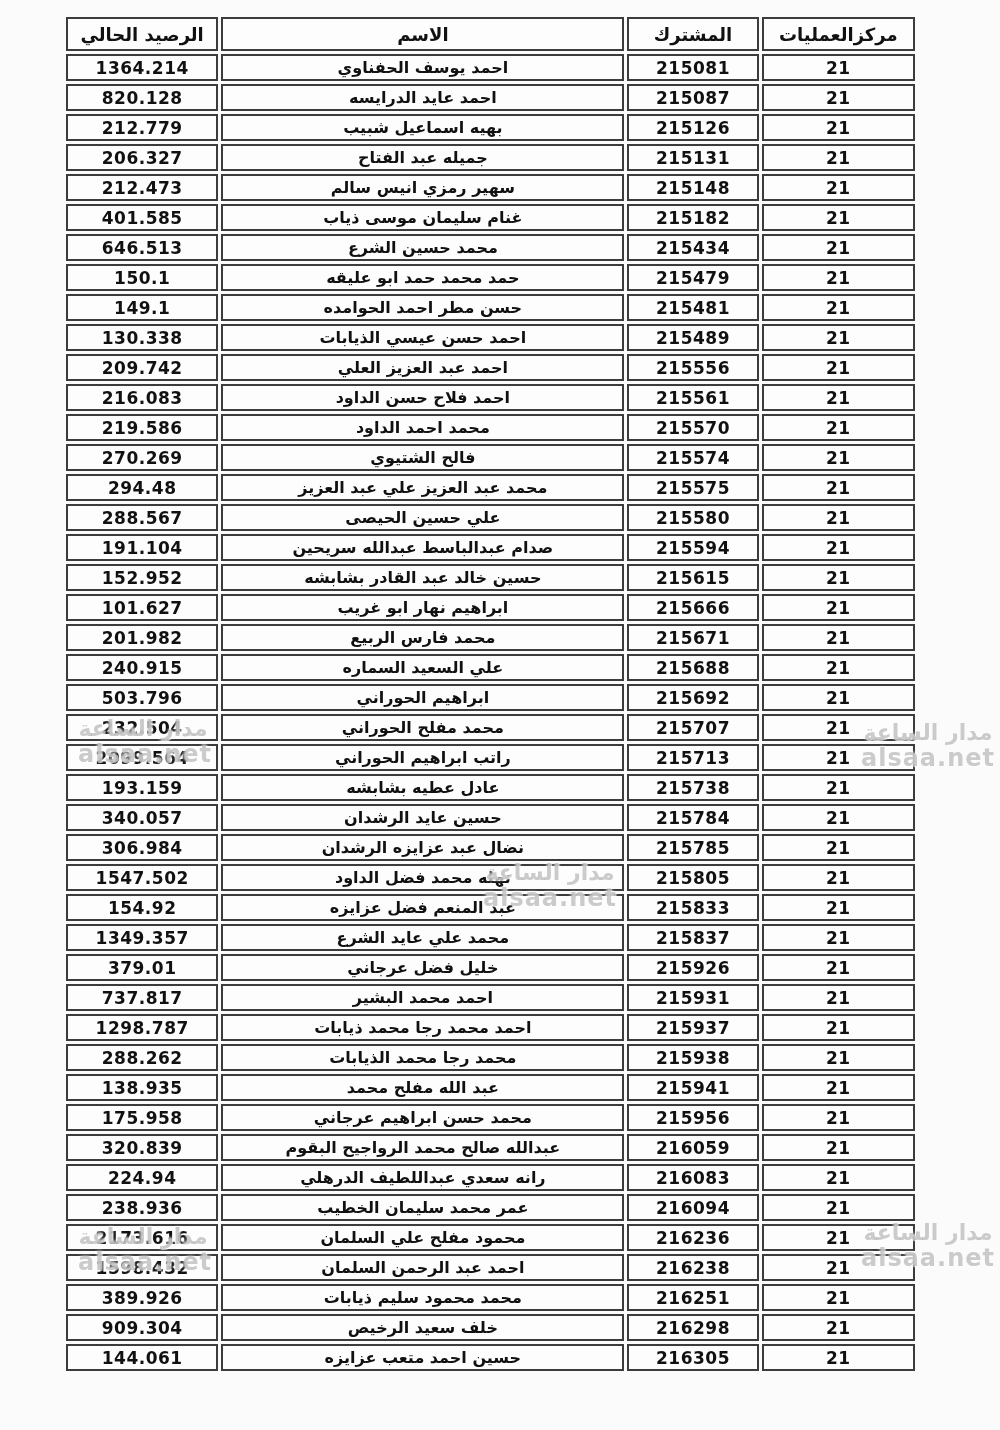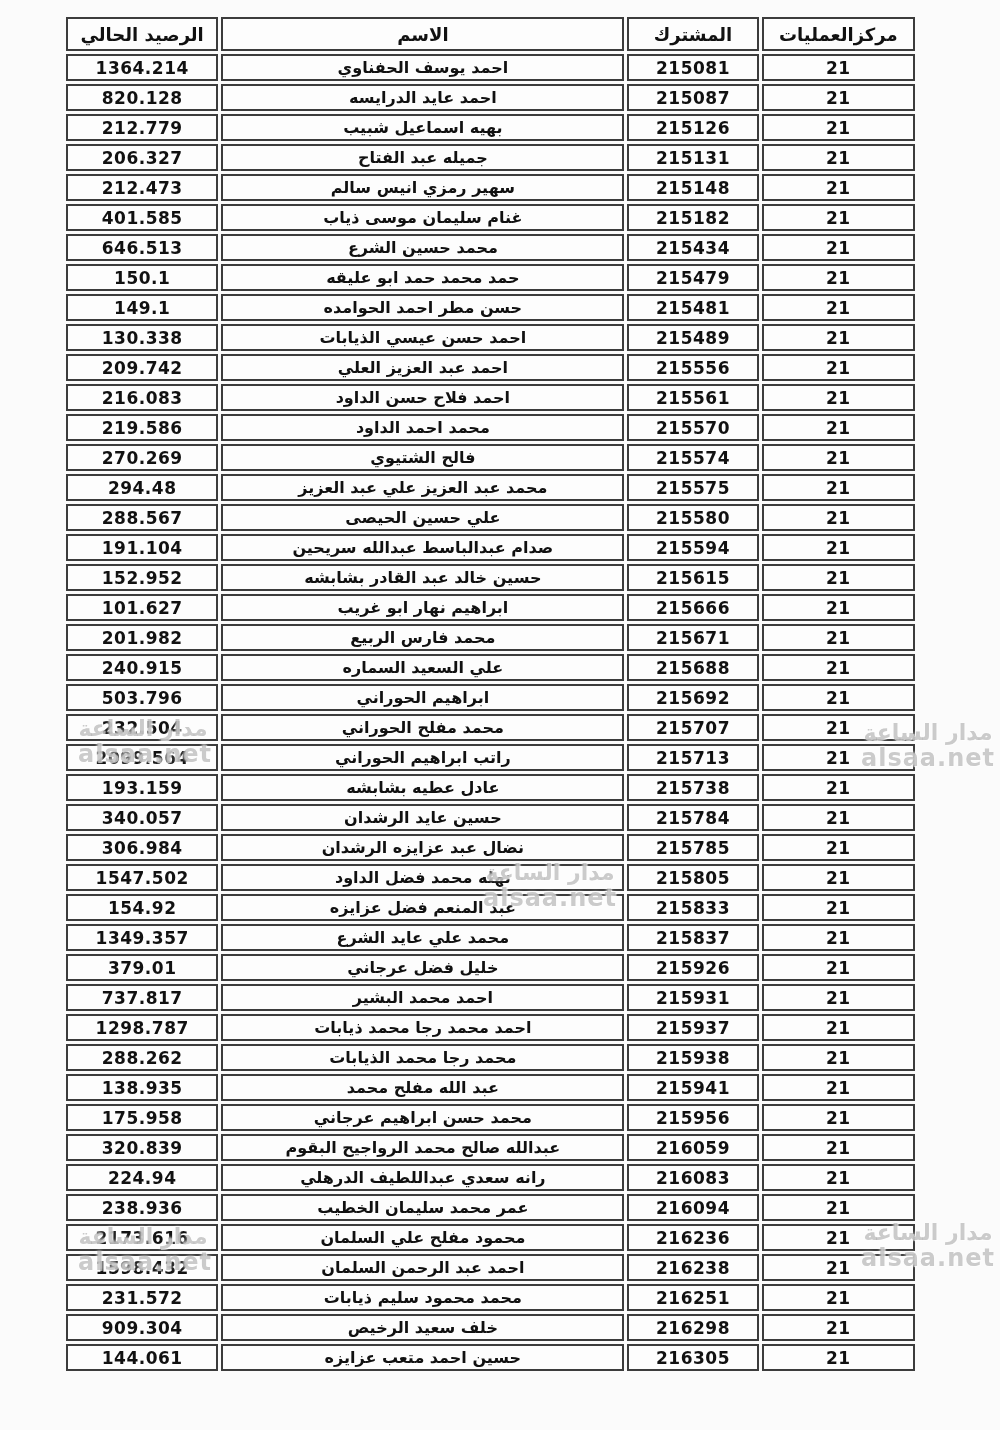--- a/index.html
+++ b/index.html
@@ -342,21 +342,21 @@
         <tr>
           <td class="num-cell">21</td>
           <td class="num-cell">216238</td>
           <td class="name-cell">احمد عبد الرحمن السلمان</td>
           <td class="num-cell">1598.432</td>
         </tr>
         <tr>
           <td class="num-cell">21</td>
           <td class="num-cell">216251</td>
           <td class="name-cell">محمد محمود سليم ذيابات</td>
-          <td class="num-cell">231.572</td>
+          <td class="num-cell">389.926</td>
         </tr>
         <tr>
           <td class="num-cell">21</td>
           <td class="num-cell">216298</td>
           <td class="name-cell">خلف سعيد الرخيص</td>
           <td class="num-cell">909.304</td>
         </tr>
         <tr>
           <td class="num-cell">21</td>
           <td class="num-cell">216305</td>

